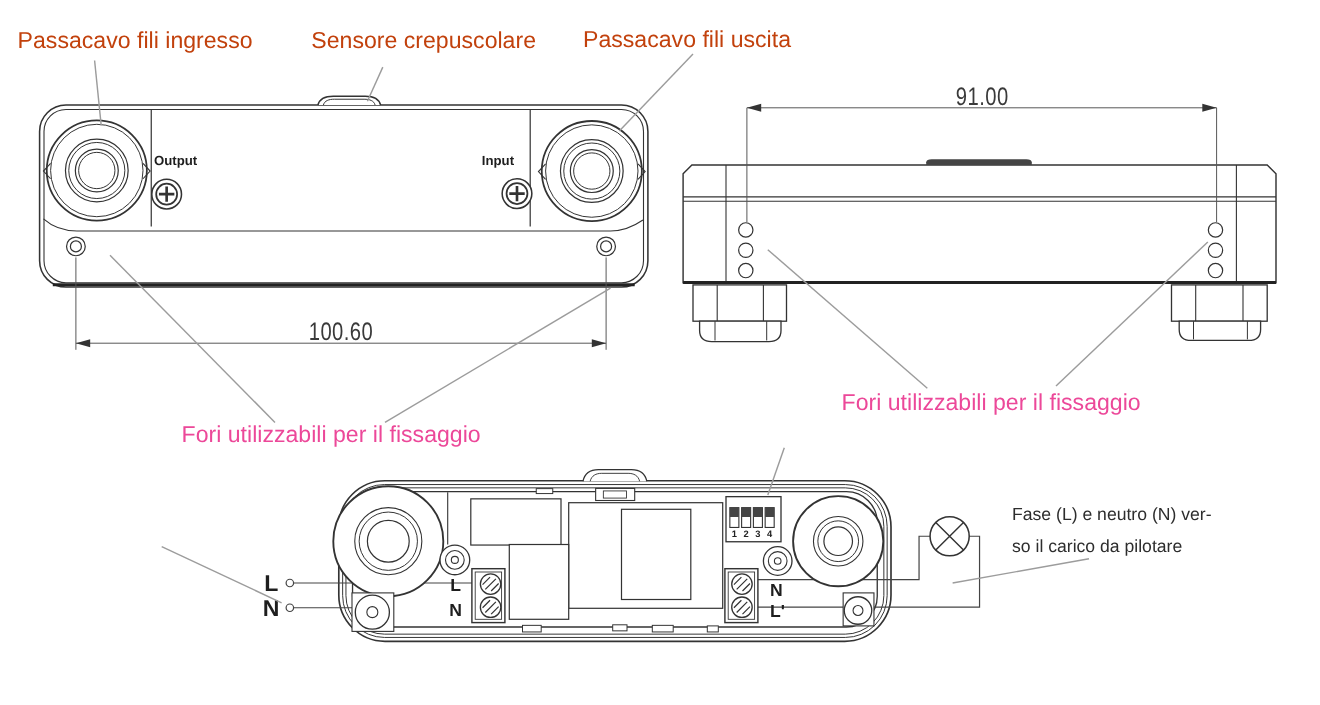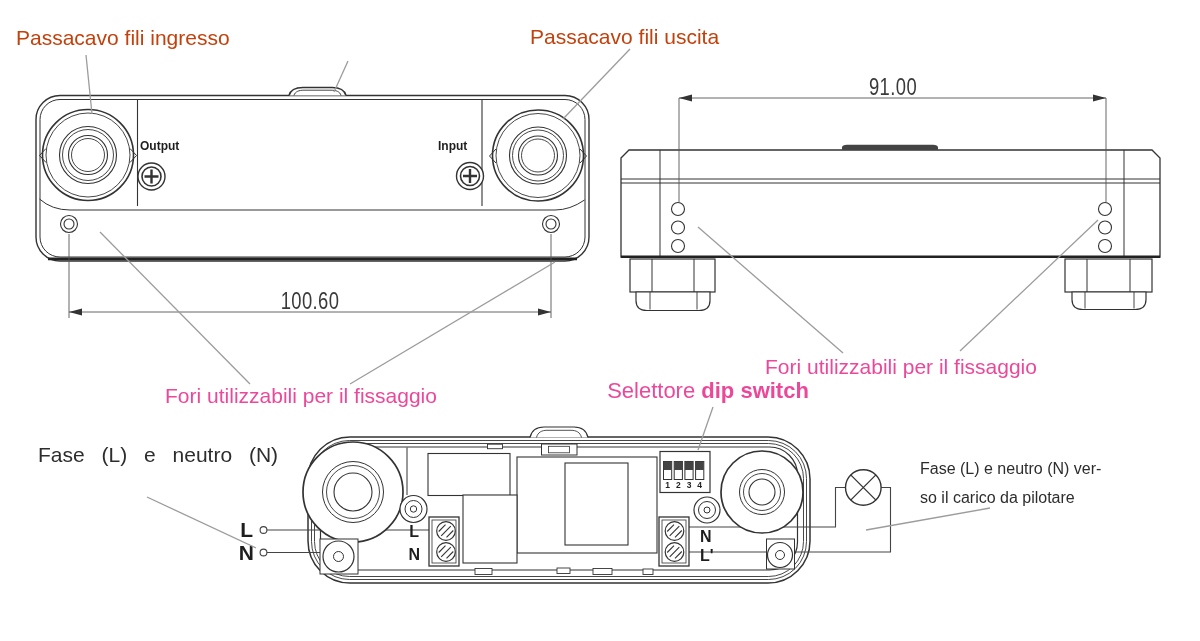--- a/index.html
+++ b/index.html
@@ -264,37 +264,34 @@
     <path d="M555,262 L350,384"></path>
     <path d="M698,227 L843,353"></path>
     <path d="M1098,220 L960,351"></path>
     <path d="M713,407 L698,450"></path>
     <path d="M147,497 L256,548"></path>
     <path d="M990,508 L866,530"></path>
   </g>
 </svg>
 
   <div class="lbl" style="left:16px;top:27px;">Passacavo fili ingresso</div>
+  <div class="lbl" style="left:283px;top:27px;">Sensore crepuscolare</div>
   <div class="lbl" style="left:530px;top:26px;text-align:center;">Passacavo fili uscita</div>
 
   <div class="io-lbl" style="left:140px;top:139px;">Output</div>
   <div class="io-lbl" style="left:438px;top:139px;">Input</div>
 
   <div class="dim" style="left:160px;width:300px;top:288px;">100.60</div>
   <div class="dim" style="left:743px;width:300px;top:74px;">91.00</div>
 
   <div class="lbl-c" style="left:131px;width:340px;top:384px;">Fori utilizzabili per il fissaggio</div>
   <div class="lbl-c" style="left:731px;width:340px;top:355px;">Fori utilizzabili per il fissaggio</div>
 
-  <div class="lbl-c" style="left:558px;width:300px;top:378px;font-size:22px;">
-    <span class="prefixpart">Selettore </span><span class="boldpart">dip switch</span>
-  </div>
 
   <div class="txtblock" id="supply-text" style="left:38px;top:443px;width:268px;">
-    <div class="j1">Fase (L) e neutro (N)</div>
   </div>
 
   <div class="txtblock" id="load-text" style="left:920px;top:460px;font-size:16px;">
     <div>Fase (L) e neutro (N) ver-</div>
     <div>so il carico da pilotare</div>
   </div>
 
 </div>
 
 </body></html>

